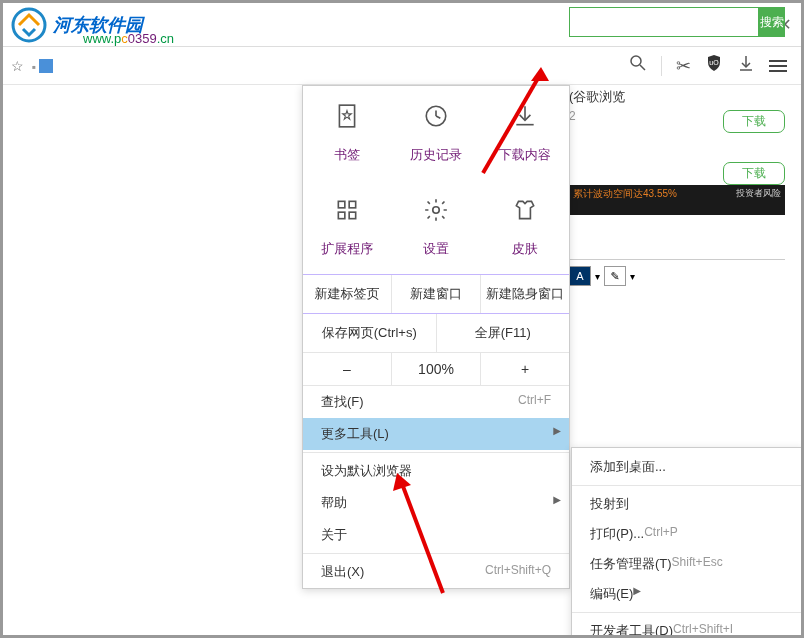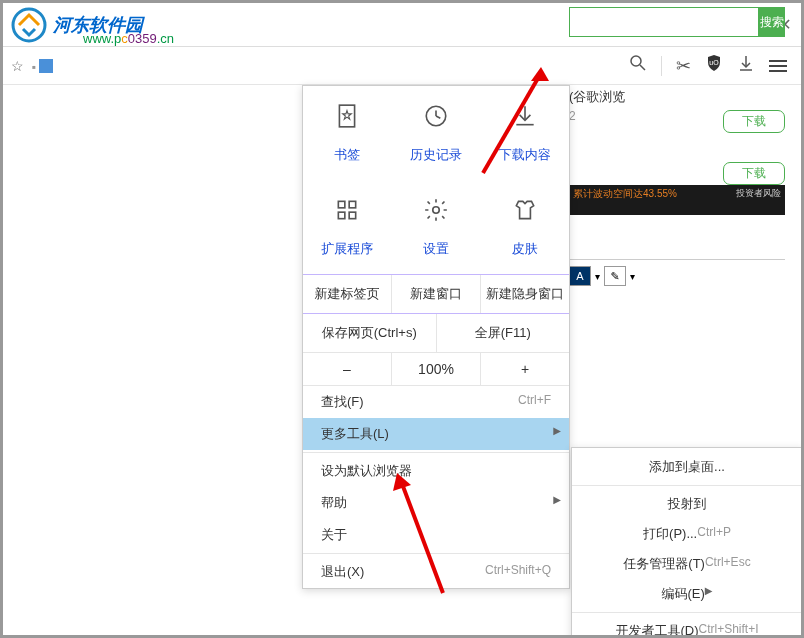--- a/index.html
+++ b/index.html
@@ -36,35 +36,35 @@
     .dl-item2 { margin-top: 24px; clear: both; padding-top: 10px; }
     .banner { margin-top: 20px; clear: both; height: 30px; background: #1a1a1a; color: #e67e22; font-size: 10px; padding: 2px 4px; position: relative; }
     .banner-text { color: #e67e22; }
     .mini-toolbar { margin-top: 20px; padding-top: 6px; border-top: 1px solid #ccc; display: flex; gap: 4px; align-items: center; }
     .mini-btn { width: 22px; height: 20px; border: 1px solid #999; font-size: 11px; display: flex; align-items: center; justify-content: center; }
     
     .menu-panel { position: absolute; left: 299px; top: 82px; width: 268px; background: #fff; border: 1px solid #ccc; box-shadow: 0 2px 8px rgba(0,0,0,0.15); z-index: 100; }
     .menu-grid { display: grid; grid-template-columns: repeat(3, 1fr); }
     .grid-cell { height: 94px; display: flex; flex-direction: column; align-items: center; justify-content: center; gap: 10px; cursor: pointer; }
     .grid-icon { font-size: 26px; color: #555; }
-    .grid-label { font-size: 13px; color: #1d4ed8; }
+    .grid-label { font-size: 13px; color: #701a75; }
     .menu-row { display: flex; border-top: 1px solid #c4b5fd; }
     .menu-row-cell { flex: 1; text-align: center; padding: 10px 0; font-size: 13px; color: #333; cursor: pointer; border-right: 1px solid #e5e5e5; }
     .menu-row-cell:last-child { border-right: none; }
     .zoom-row { display: flex; border-top: 1px solid #e5e5e5; border-bottom: 1px solid #e5e5e5; }
     .zoom-cell { flex: 1; text-align: center; padding: 8px 0; font-size: 14px; color: #333; cursor: pointer; border-right: 1px solid #e5e5e5; }
     .zoom-cell:last-child { border-right: none; }
     .menu-list-item { display: flex; justify-content: space-between; padding: 7px 18px; font-size: 13px; color: #333; cursor: pointer; position: relative; }
     .menu-list-item.highlight { background: #a8d5f0; }
     .menu-shortcut { color: #999; font-size: 12px; }
     .menu-arrow { position: absolute; right: 8px; color: #666; font-size: 10px; }
     .menu-sep-thin { height: 1px; background: #e5e5e5; margin: 2px 0; }
     
     .submenu { position: absolute; left: 568px; top: 444px; width: 232px; background: #fff; border: 1px solid #ccc; box-shadow: 0 2px 8px rgba(0,0,0,0.15); z-index: 101; padding: 4px 0; }
-    .submenu-item { display: flex; justify-content: center; padding: 6px 24px; font-size: 13px; color: #333; cursor: pointer; }
+    .submenu-item { display: flex; justify-content: flex-start; padding: 6px 18px; font-size: 13px; color: #333; cursor: pointer; }
     .submenu-shortcut { color: #999; font-size: 12px; }
     .submenu-sep { height: 1px; background: #e5e5e5; margin: 3px 0; }
     .submenu-arrow { color: #666; font-size: 10px; }
     
     .red-arrow { position: absolute; pointer-events: none; z-index: 200; }
     
     .grid-icon svg { width: 26px; height: 26px; }
   </style>
 </head>
 <body>
@@ -244,21 +244,21 @@
   <div class="submenu-sep"></div>
   <div class="submenu-item">
     <span>投射到</span>
   </div>
   <div class="submenu-item">
     <span>打印(P)...</span>
       <span class="submenu-shortcut">Ctrl+P</span>
   </div>
   <div class="submenu-item">
     <span>任务管理器(T)</span>
-      <span class="submenu-shortcut">Ctrl+Esc</span>
+      <span class="submenu-shortcut">Shift+Esc</span>
   </div>
   <div class="submenu-item">
     <span>编码(E)</span>
       <span class="submenu-arrow">▶</span>
   </div>
   <div class="submenu-sep"></div>
   <div class="submenu-item">
     <span>开发者工具(D)</span>
       <span class="submenu-shortcut">Ctrl+Shift+I</span>
   </div>

